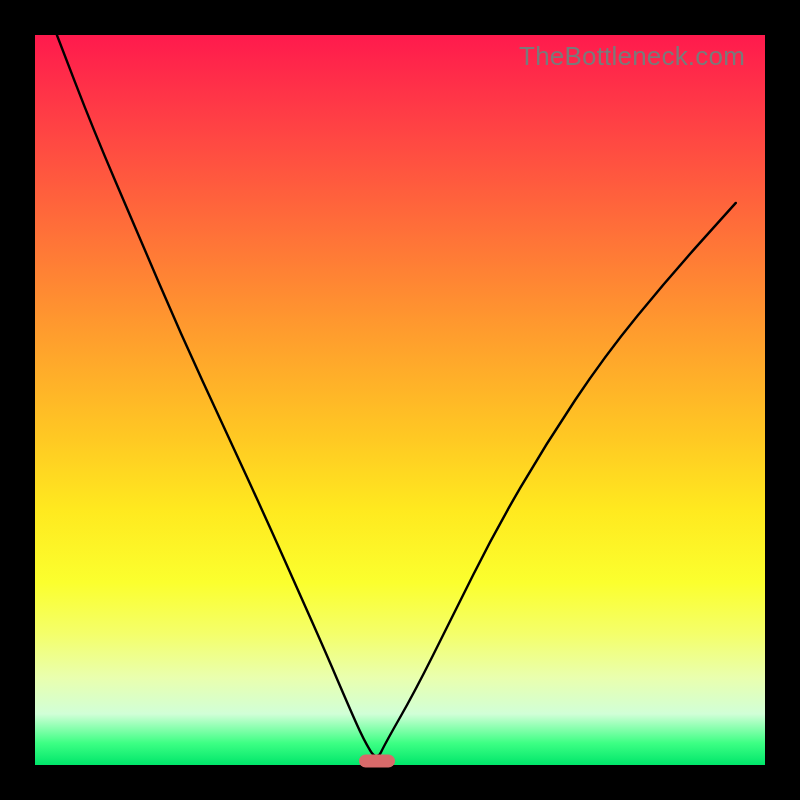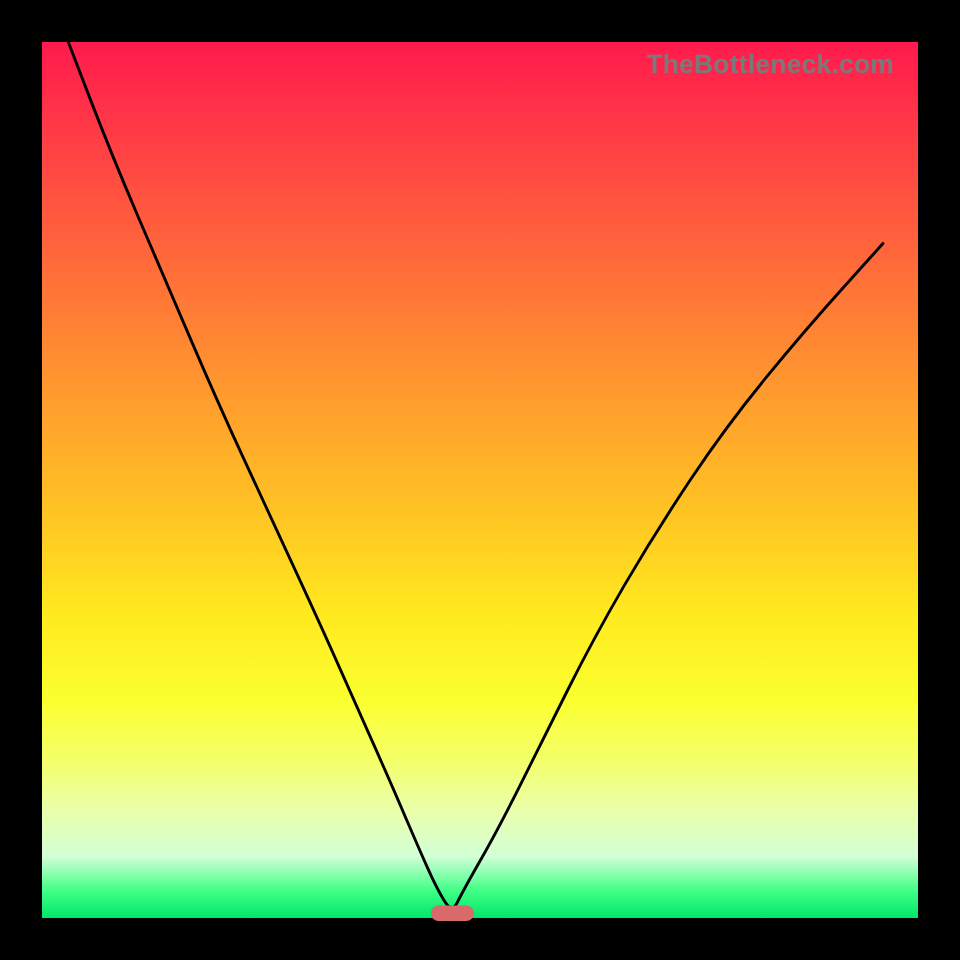--- a/index.html
+++ b/index.html
@@ -36,22 +36,22 @@
       #d1ffd7 93%,
       #3dff84 97%,
       #00e66a 100%
     );
   }
   .watermark {
     position: absolute;
     top: 6px;
     right: 20px;
     color: #7a7a7a;
-    font-size: 22px;
-    font-weight: 700;
+    font-size: 26px;
+    font-weight: 400;
     letter-spacing: 0.2px;
     user-select: none;
   }
   .curve-svg {
     position: absolute;
     left: 0;
     top: 0;
     width: 730px;
     height: 730px;
   }

